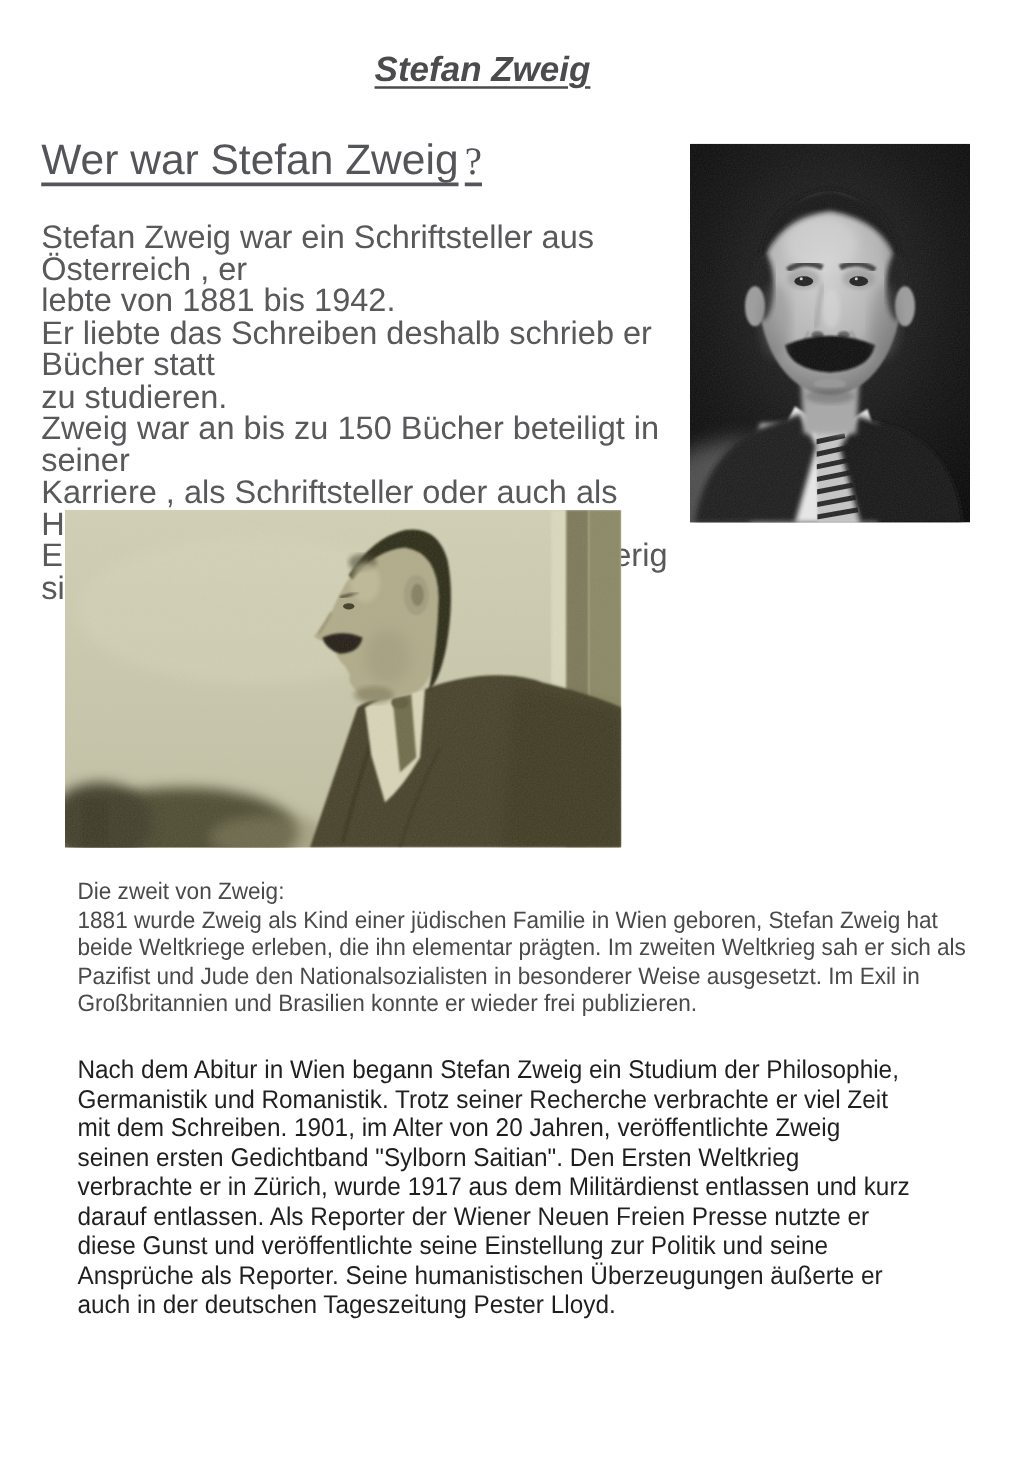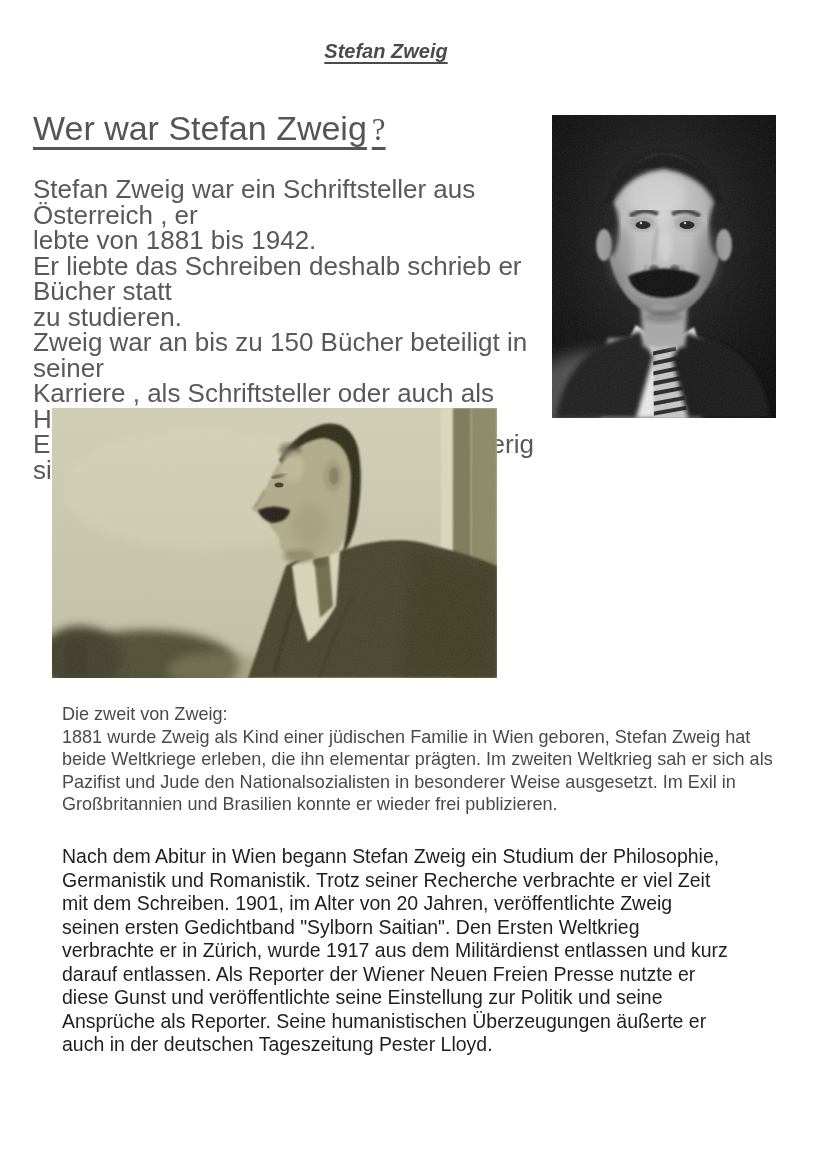--- a/index.html
+++ b/index.html
@@ -12,21 +12,21 @@
     font-family: "Liberation Sans", sans-serif;
   }
   .doc-title {
     position: absolute;
     top: 40px; left: 0;
     width: 772px;
     text-align: center;
     font-family: "Liberation Sans", sans-serif;
     font-style: italic;
     font-weight: 700;
-    font-size: 20px;
+    font-size: 28px;
     color: #4b4b4d;
     text-decoration: underline;
     text-decoration-thickness: 2px;
     text-underline-offset: 4px;
   }
   .heading {
     position: absolute;
     left: 33px; top: 109px;
     font-size: 34px;
     font-weight: 400;

